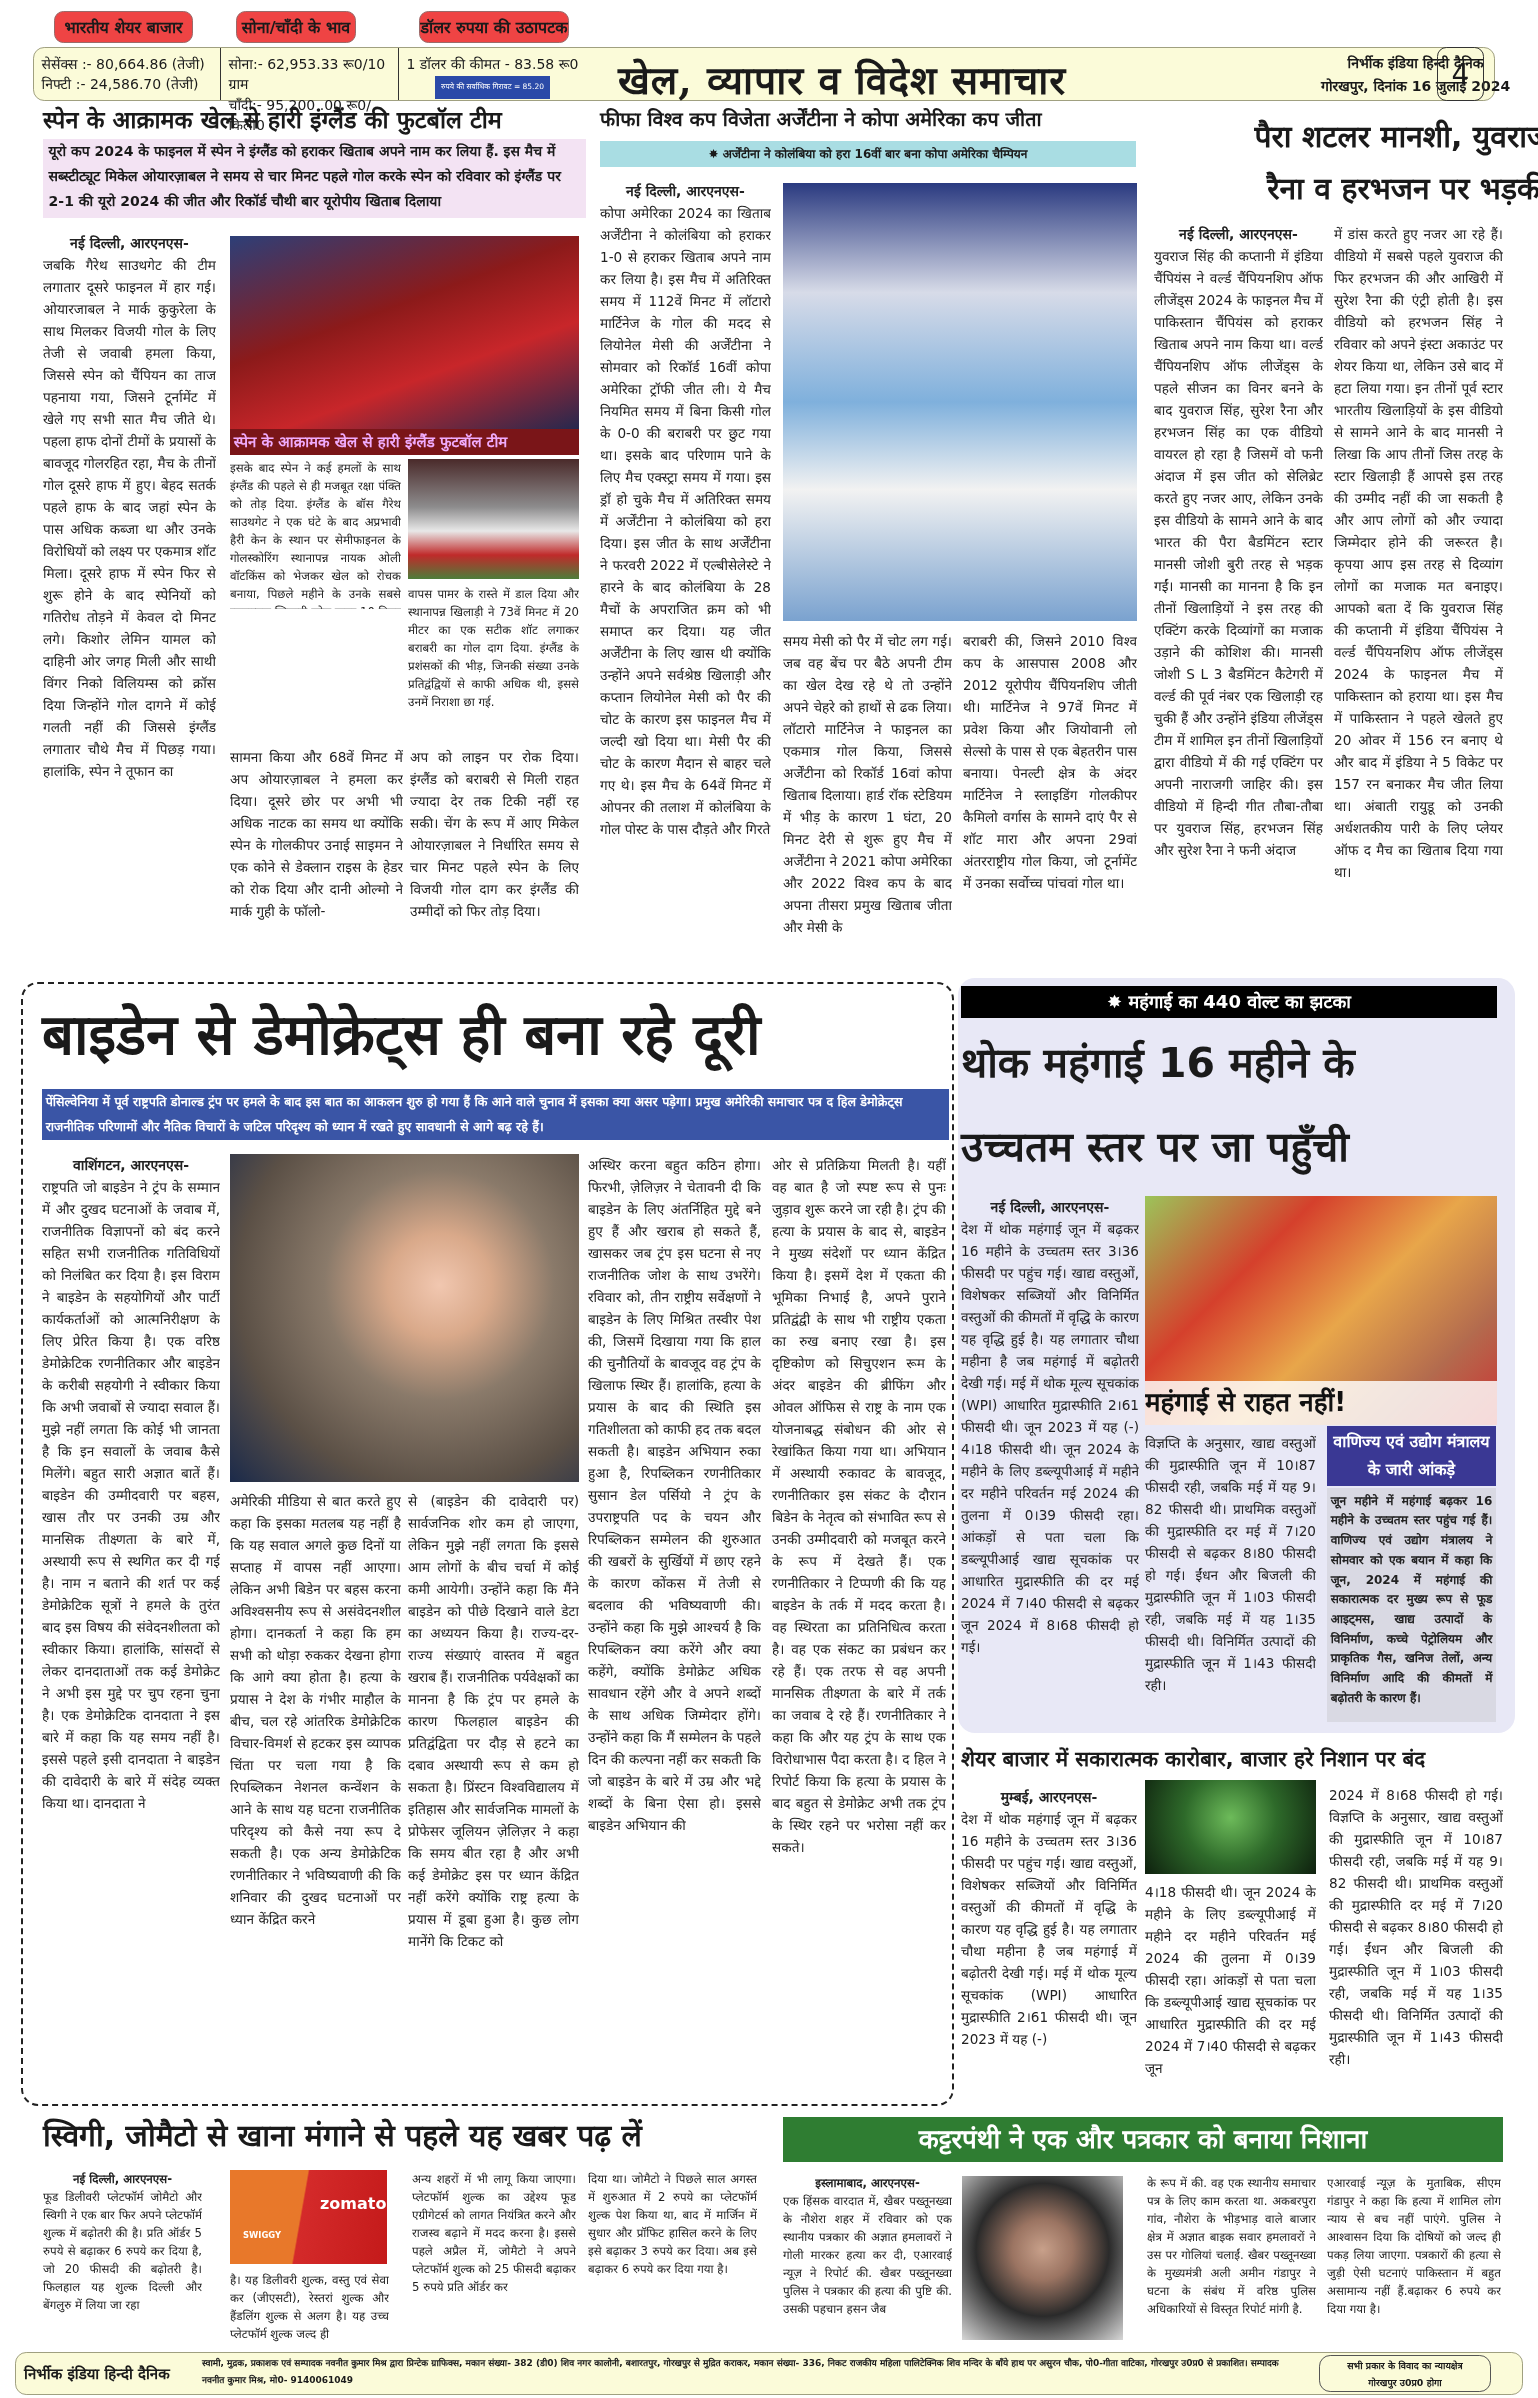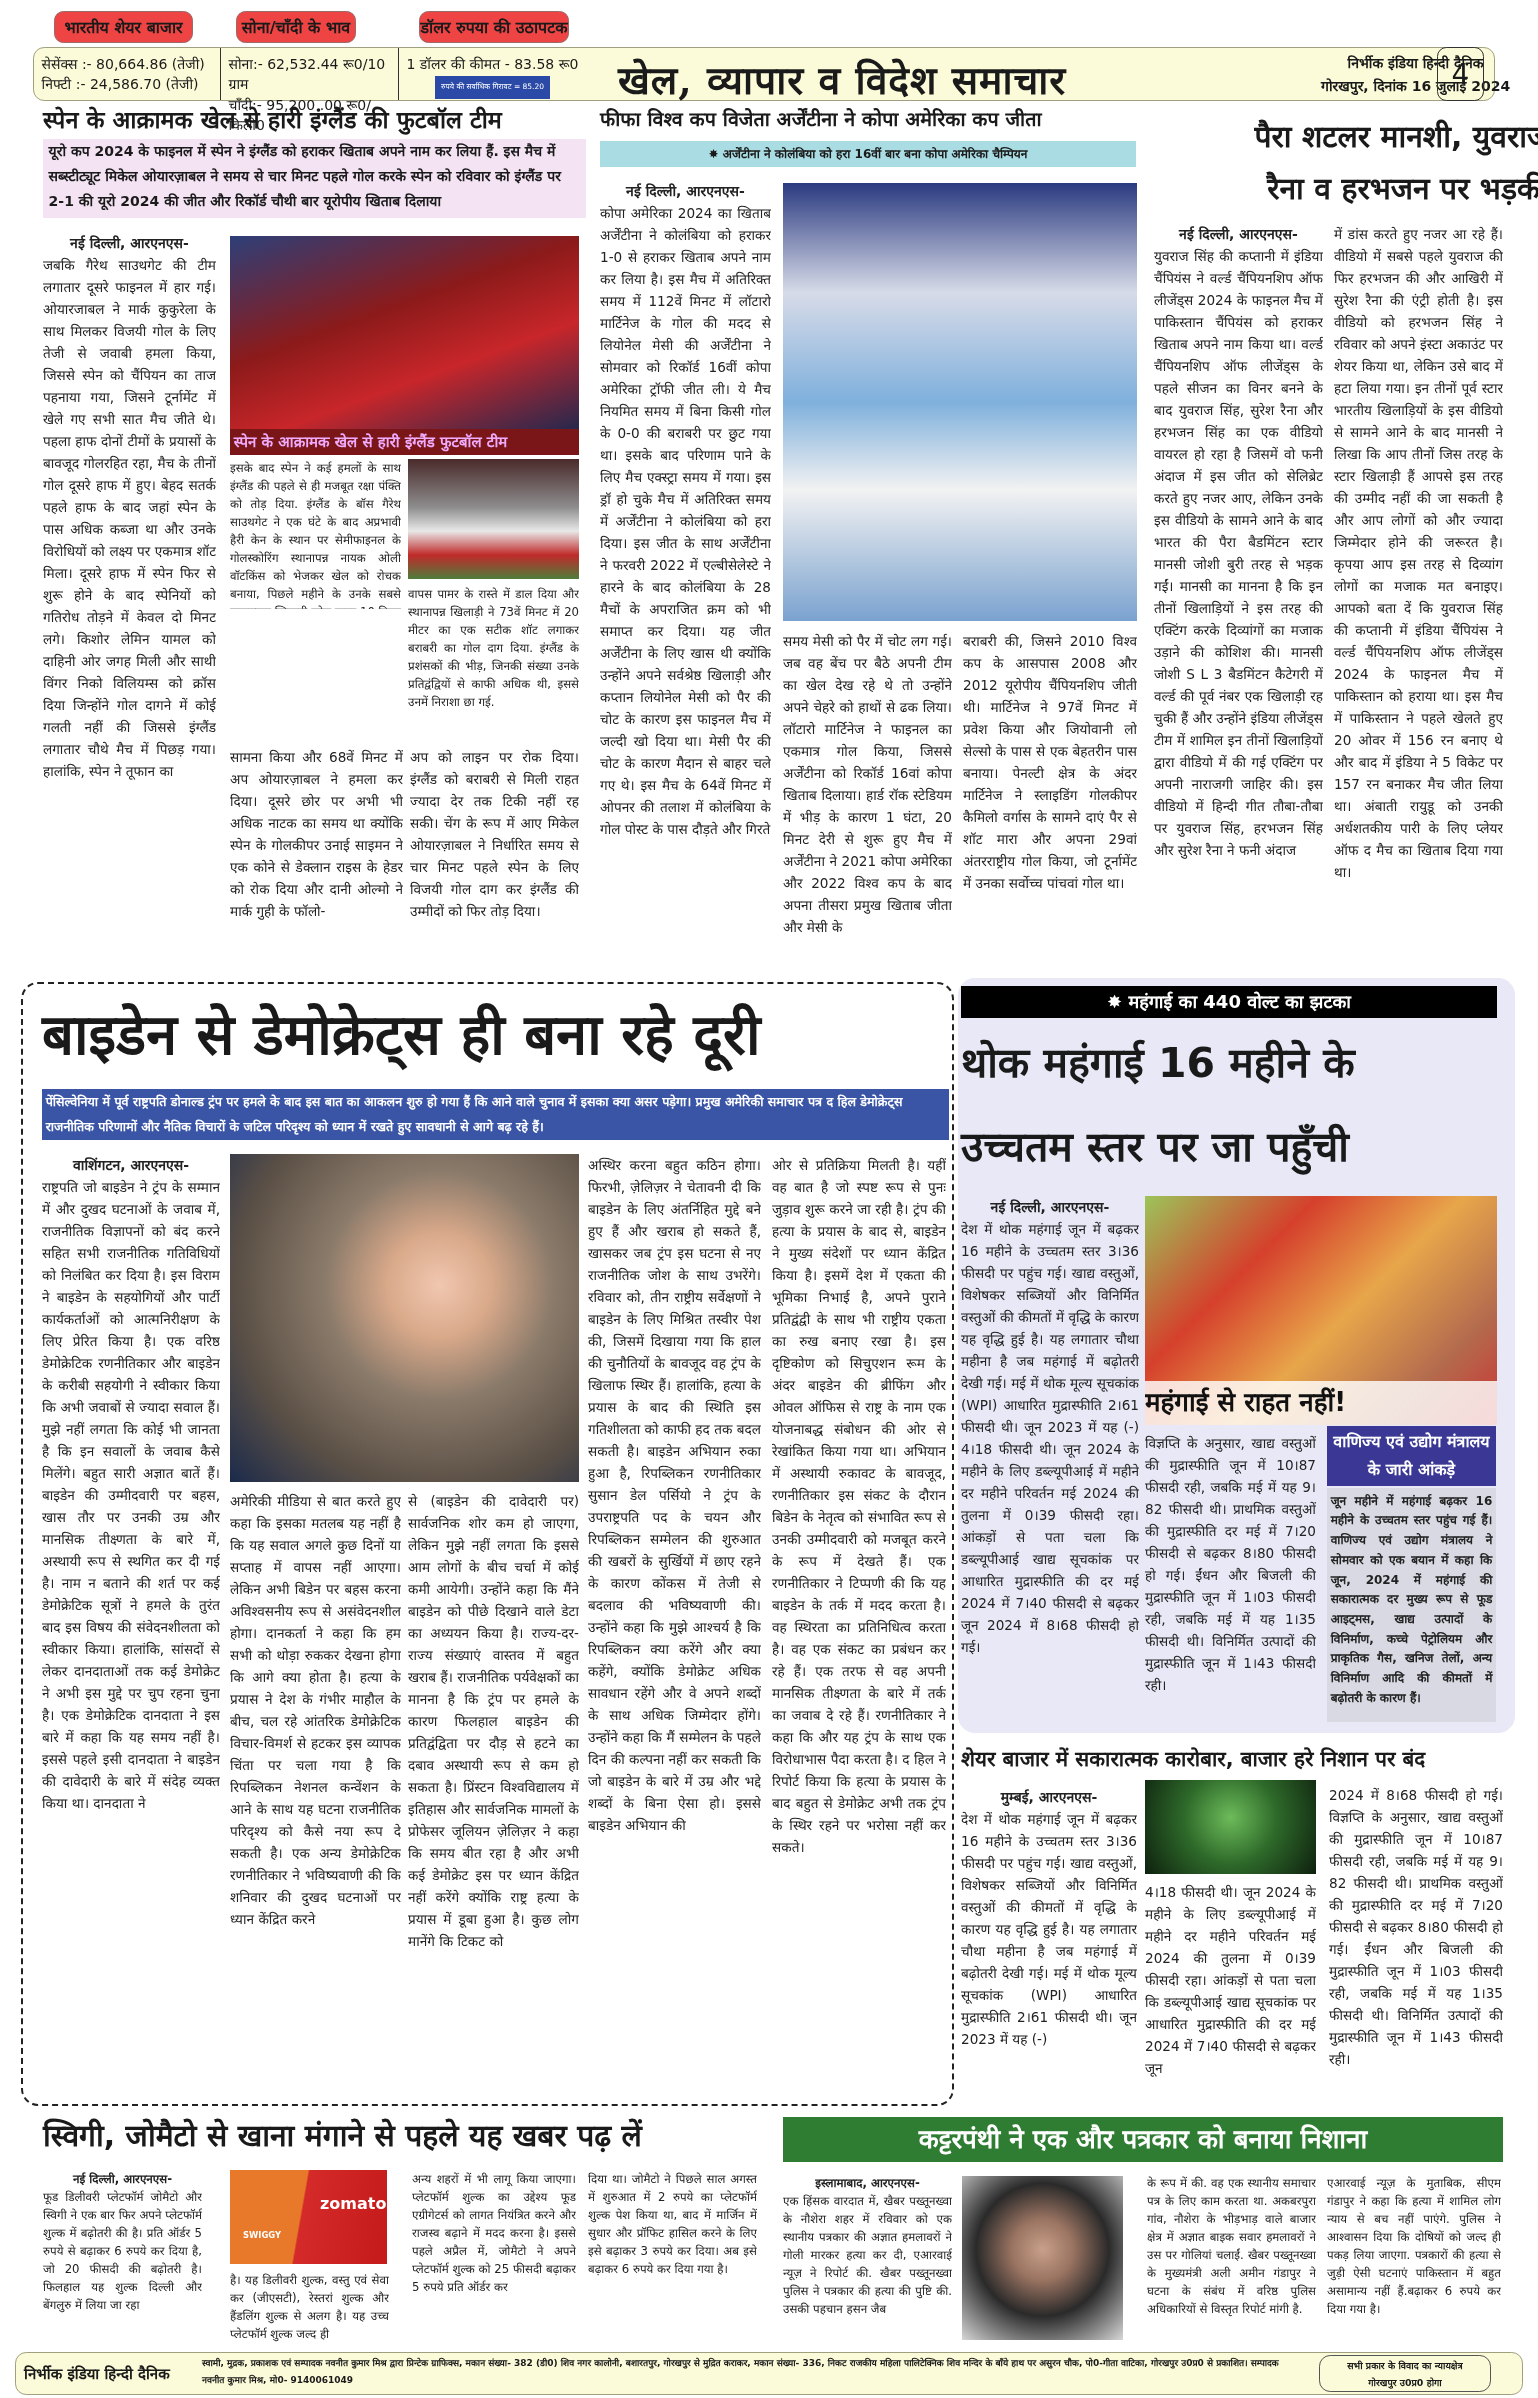--- a/index.html
+++ b/index.html
@@ -25,21 +25,21 @@
 <div class="pill" style="left:54px;width:139px;">भारतीय शेयर बाजार</div>
 <div class="pill" style="left:236px;width:120px;">सोना/चाँदी के भाव</div>
 <div class="pill" style="left:419px;width:150px;font-size:16px;">डॉलर रुपया की उठापटक</div>
 
 <div class="ticker">
   <div class="tk sep" style="left:0;width:187px;">
     <div>सेसेंक्स :- 80,664.86 (तेजी)</div>
     <div>निफ्टी :- 24,586.70 (तेजी)</div>
   </div>
   <div class="tk sep" style="left:187px;width:178px;">
-    <div>सोना:- 62,532.44 रू0/10 ग्राम</div>
+    <div>सोना:- 62,953.33 रू0/10 ग्राम</div>
     <div>चाँदी:- 95,200 .00 रू0/ किलो0</div>
   </div>
   <div class="tk" style="left:365px;width:187px;text-align:center;">
     <div>1 डॉलर की कीमत - 83.58 रू0</div>
     <div class="inr">रुपये की सर्वाधिक गिरावट = 85.20</div>
   </div>
 </div>
 <div class="mast">खेल, व्यापार व विदेश समाचार</div>
 <div class="pname">
   <div>निर्भीक इंडिया हिन्दी दैनिक</div>

